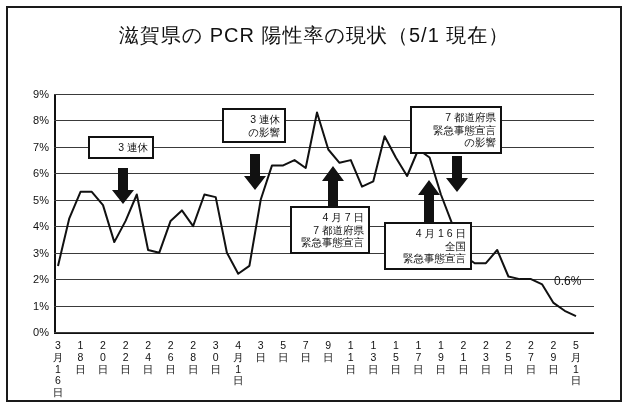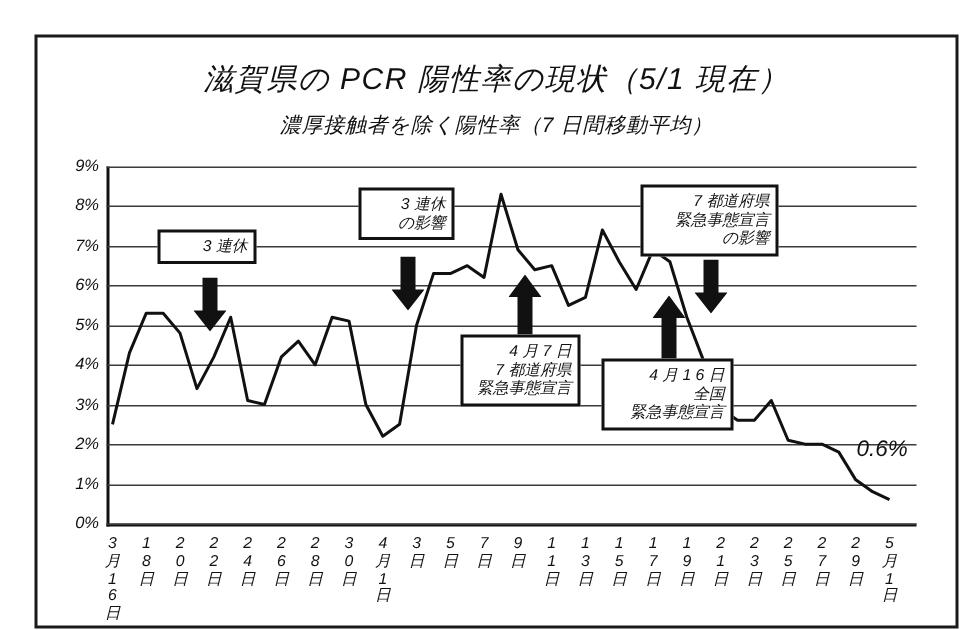--- a/index.html
+++ b/index.html
@@ -1,37 +1,36 @@
 <!DOCTYPE html>
 <html><head>
 <meta charset="utf-8">
 <style>
   html,body{margin:0;padding:0;}
   body{width:640px;height:420px;background:#ffffff;font-family:"Liberation Sans",sans-serif;}
-  #frame{position:relative;width:616px;height:396px;margin:23px;border:2px solid #1a1a1a;box-sizing:border-box;overflow:hidden;background:#fff;font-style:italic;}
+  #frame{position:relative;width:616px;height:396px;margin:6px;border:2px solid #1a1a1a;box-sizing:border-box;overflow:hidden;background:#fff;}
   #title{position:absolute;top:14px;left:0;width:100%;text-align:center;font-size:20px;color:#111;letter-spacing:1px;}
   #subtitle{position:absolute;top:50px;left:0;width:100%;text-align:center;font-size:14px;color:#111;letter-spacing:.5px;}
   #plot{position:absolute;left:46px;top:86px;width:540px;height:238px;}
   .gridline{position:absolute;left:0;width:100%;height:1px;background:#3a3a3a;}
   .ytick{position:absolute;right:100%;margin-right:5px;font-size:11px;color:#111;transform:translateY(-50%);white-space:nowrap;}
   #axisbottom{position:absolute;left:0;top:238px;width:540px;height:2px;background:#111;}
   #axisleft{position:absolute;left:0;top:0;width:2px;height:240px;background:#111;}
   svg.series{position:absolute;left:0;top:0;}
   .xlab{position:absolute;top:246px;font-size:10.5px;color:#111;text-align:center;width:26px;margin-left:-13px;line-height:1.12;}
   .callout{position:absolute;border:2px solid #111;background:#fff;font-size:10.5px;line-height:1.2;text-align:right;padding:3px 4px;color:#111;box-sizing:border-box;}
   .arrow{position:absolute;}
-  .valuelabel{position:absolute;font-size:15px;color:#111;}
+  .valuelabel{position:absolute;font-size:12px;color:#111;}
 </style>
 </head>
 <body>
 
 <div id="frame">
 
   <div id="title">滋賀県の PCR 陽性率の現状（5/1 現在）</div>
-  <div id="subtitle">濃厚接触者を除く陽性率（7 日間移動平均）</div>
 
   <div id="plot">
     <div id="axisleft"></div>
     <div id="axisbottom"></div>
     <div id="gridholder">
         <div class="gridline" style="top: 238px;"></div>
         <div class="ytick" style="top: 238px;">0%</div>
         <div class="gridline" style="top: 211.556px;"></div>
         <div class="ytick" style="top: 211.556px;">1%</div>
         <div class="gridline" style="top: 185.111px;"></div>

